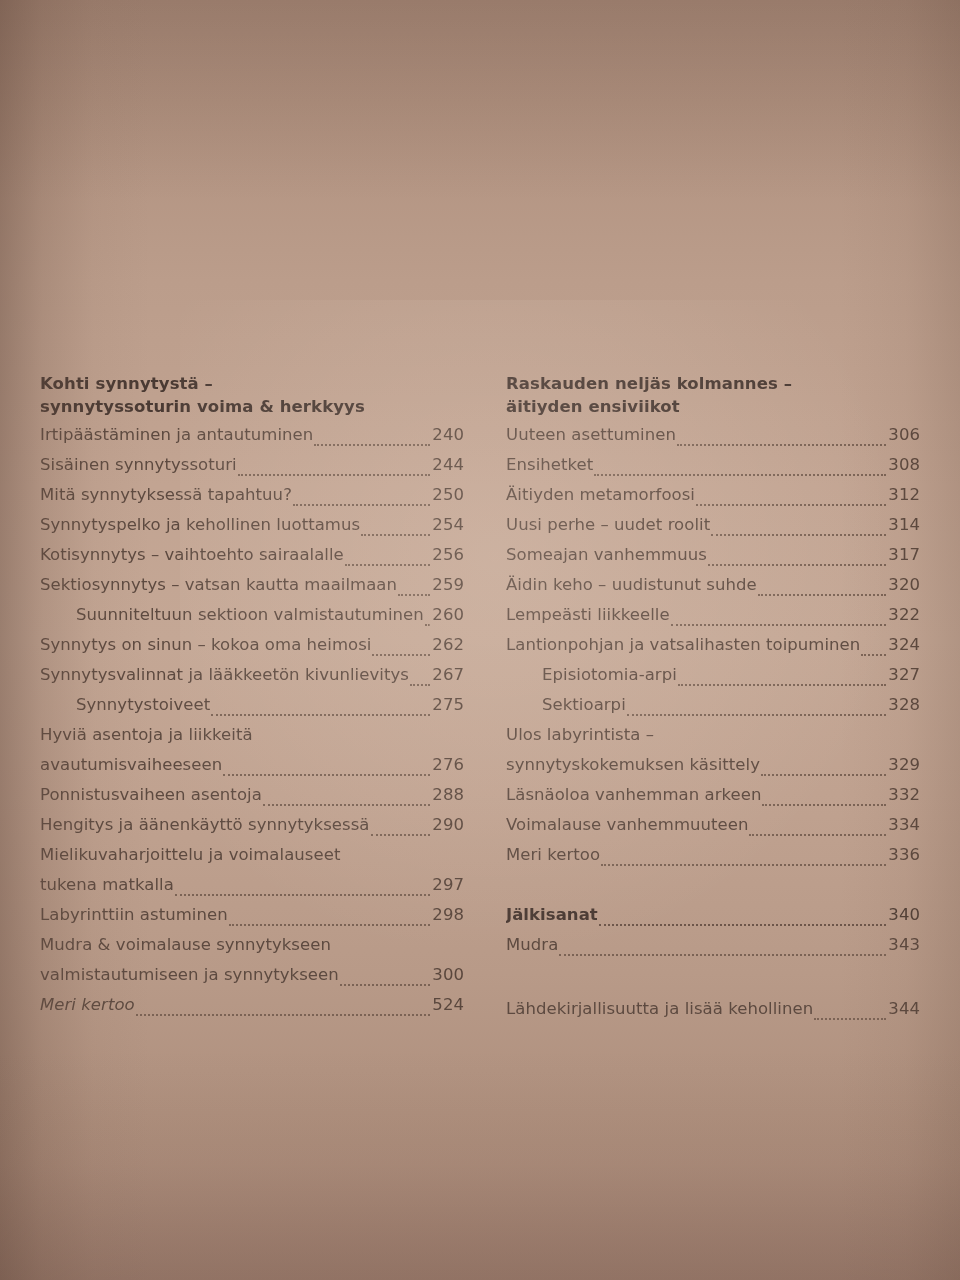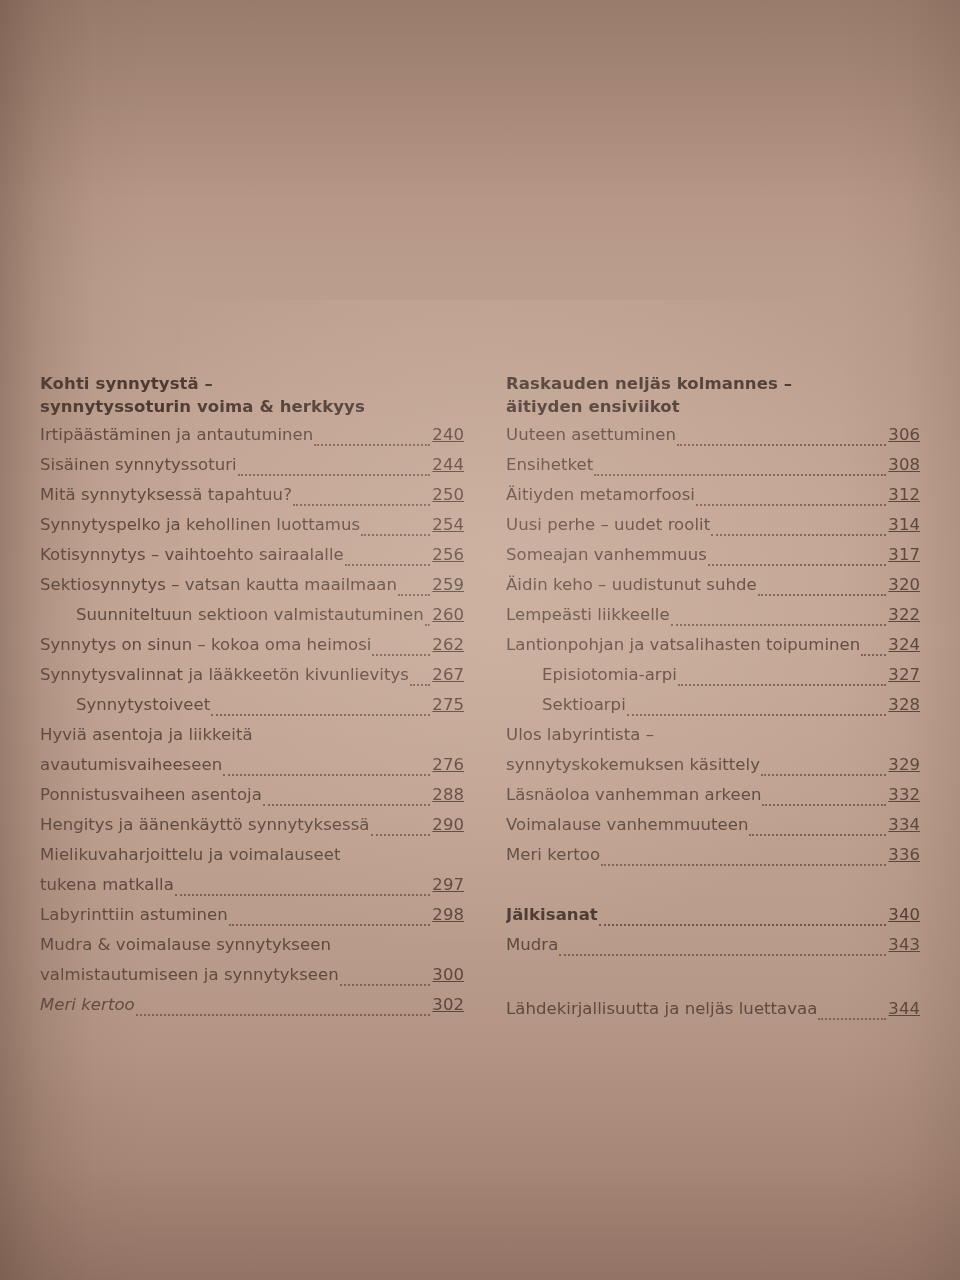--- a/index.html
+++ b/index.html
@@ -131,21 +131,20 @@
     overflow: hidden;
     margin: 0 1px 4px 1px;
     border-bottom: 2px dotted #7b6355;
     min-width: 4px;
     height: 1px;
   }
   .entry .page {
     flex: 0 0 auto;
     padding-left: 1px;
     color: #5a473d;
-    text-decoration: underline;
   }
   .entry.contline-first .title { flex: 1 1 auto; }
 
   
   .entry.sub { padding-left: 36px; }
 
   
   .entry.bold .title { font-weight: bold; color: #4a3a33; }
   .entry.bold .dots  { border-bottom-color: #6d564a; }
   .entry.bold .page  { color: #4f3e35; }
@@ -253,21 +252,21 @@
             <span class="title">Mudra &amp; voimalause synnytykseen</span>
           </div>
           <div class="entry ">
             <span class="title">valmistautumiseen ja synnytykseen</span>
             <span class="dots"></span>
             <span class="page">300</span>
           </div>
           <div class="entry  italic">
             <span class="title">Meri kertoo</span>
             <span class="dots"></span>
-            <span class="page">302</span>
+            <span class="page">524</span>
           </div>
         </div>
     </div>
 
     <div class="column" id="col-right">
       <div class="section-heading">
         <span class="hl">Raskauden neljäs kolmannes –</span>
         <span class="hl">äitiyden ensiviikot</span>
       </div>
       <div id="right-entries">
@@ -354,21 +353,21 @@
           </div>
           <div class="entry ">
             <span class="title">Mudra</span>
             <span class="dots"></span>
             <span class="page">343</span>
           </div>
         </div>
       <div class="gap-lg"></div>
       <div id="right-final">
           <div class="entry ">
-            <span class="title">Lähdekirjallisuutta ja neljäs luettavaa</span>
+            <span class="title">Lähdekirjallisuutta ja lisää kehollinen</span>
             <span class="dots"></span>
             <span class="page">344</span>
           </div>
         </div>
     </div>
 
   </div>
 
   <div id="sheen"></div>
   <div id="vignette-top"></div>

